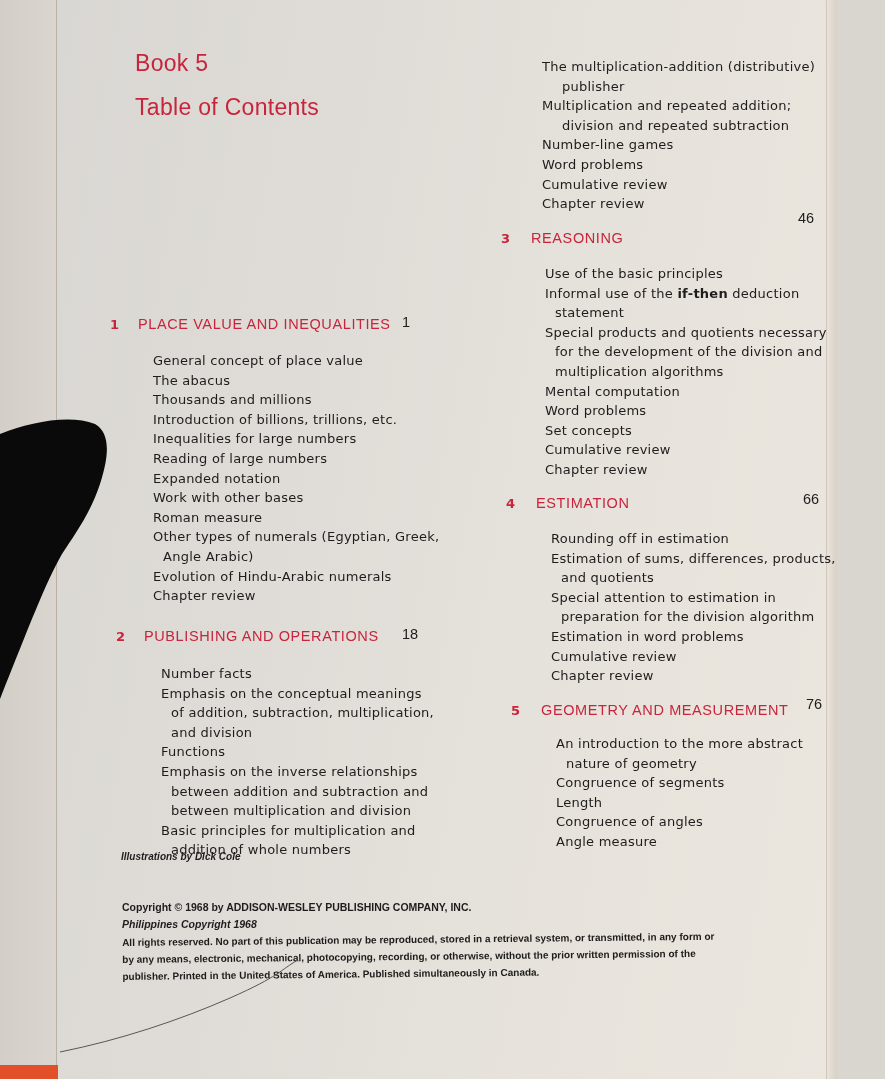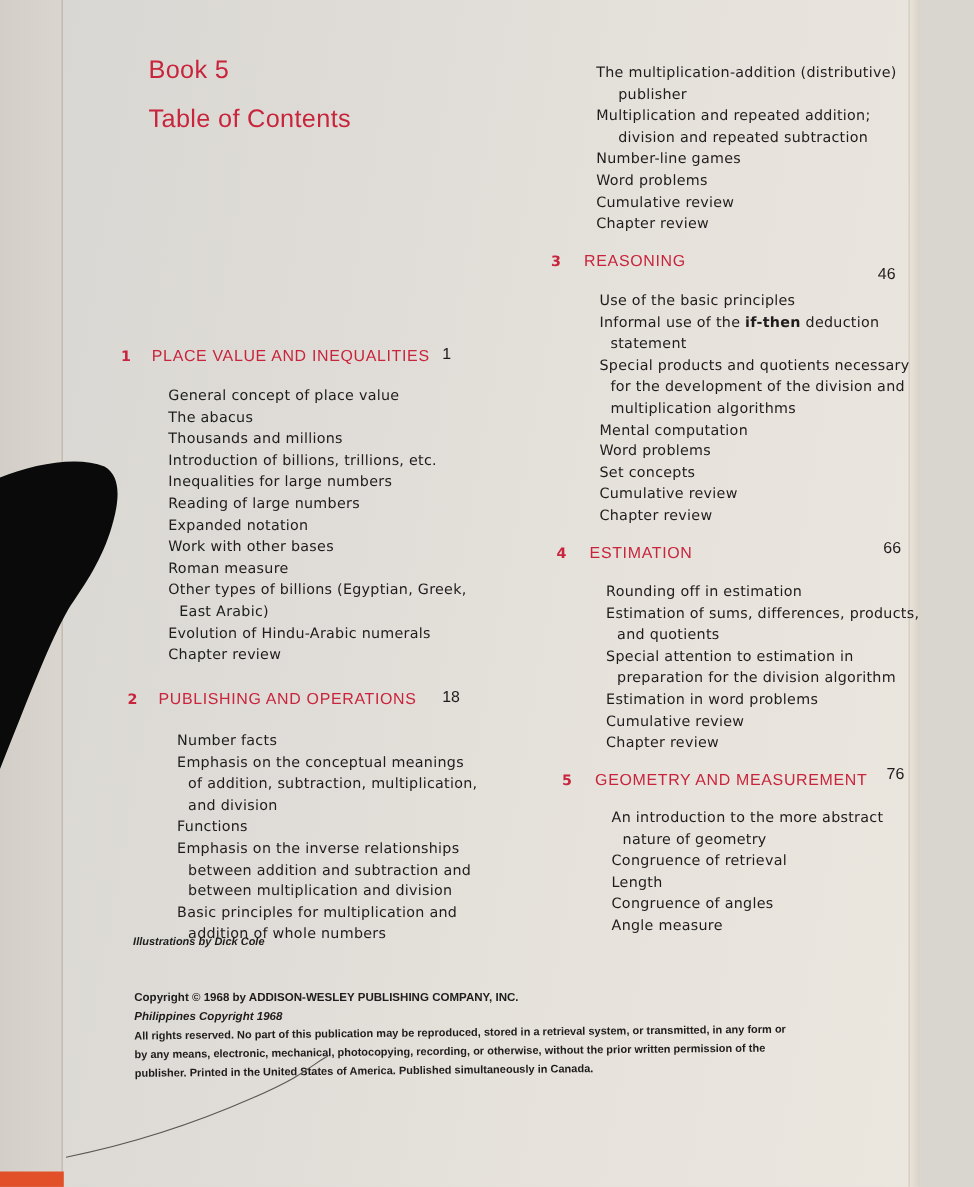--- a/index.html
+++ b/index.html
@@ -84,21 +84,21 @@
   <ul class="topics" style="left:138px; top:336px; width:300px;">
     <li>General concept of place value</li>
     <li>The abacus</li>
     <li>Thousands and millions</li>
     <li>Introduction of billions, trillions, etc.</li>
     <li>Inequalities for large numbers</li>
     <li>Reading of large numbers</li>
     <li>Expanded notation</li>
     <li>Work with other bases</li>
     <li>Roman measure</li>
-    <li>Other types of billions (Egyptian, Greek, East Arabic)</li>
+    <li>Other types of numerals (Egyptian, Greek, Angle Arabic)</li>
     <li>Evolution of Hindu-Arabic numerals</li>
     <li>Chapter review</li>
   </ul>
 
   <div class="chapter-head" style="left:116px; top:628px;">
     <span class="chapter-num">2</span>
     <span class="chapter-title">PUBLISHING AND OPERATIONS</span>
   </div>
   <span class="chapter-page" style="left:402px; top:626px;text-align:center;">18</span>
   <ul class="topics" style="left:146px; top:649px; width:275px;">
@@ -115,21 +115,21 @@
     <li>Number-line games</li>
     <li>Word problems</li>
     <li>Cumulative review</li>
     <li>Chapter review</li>
   </ul>
 
   <div class="chapter-head" style="left:501px; top:230px;">
     <span class="chapter-num" style="width:30px">3</span>
     <span class="chapter-title">REASONING</span>
   </div>
-  <span class="chapter-page" style="left:798px; top:242px;">46</span>
+  <span class="chapter-page" style="left:798px; top:210px;">46</span>
   <ul class="topics" style="left:530px; top:249px; width:290px;">
     <li>Use of the basic principles</li>
     <li>Informal use of the <span class="bold">if-then</span> deduction statement</li>
     <li>Special products and quotients necessary for the development of the division and multiplication algorithms</li>
     <li>Mental computation</li>
     <li>Word problems</li>
     <li>Set concepts</li>
     <li>Cumulative review</li>
     <li>Chapter review</li>
   </ul>
@@ -148,21 +148,21 @@
     <li>Chapter review</li>
   </ul>
 
   <div class="chapter-head" style="left:511px; top:702px;">
     <span class="chapter-num" style="width:30px">5</span>
     <span class="chapter-title">GEOMETRY AND MEASUREMENT</span>
   </div>
   <span class="chapter-page" style="left:806px; top:696px;">76</span>
   <ul class="topics" style="left:541px; top:719px; width:270px;">
     <li>An introduction to the more abstract nature of geometry</li>
-    <li>Congruence of retrieval</li>
+    <li>Congruence of segments</li>
     <li>Length</li>
     <li>Congruence of angles</li>
     <li>Angle measure</li>
   </ul>
 
   <div class="credit">Illustrations by Dick Cole</div>
   <div class="copyright">
     <div>Copyright © 1968 by ADDISON-WESLEY PUBLISHING COMPANY, INC.</div>
     <div class="italic">Philippines Copyright 1968</div>
   </div>

